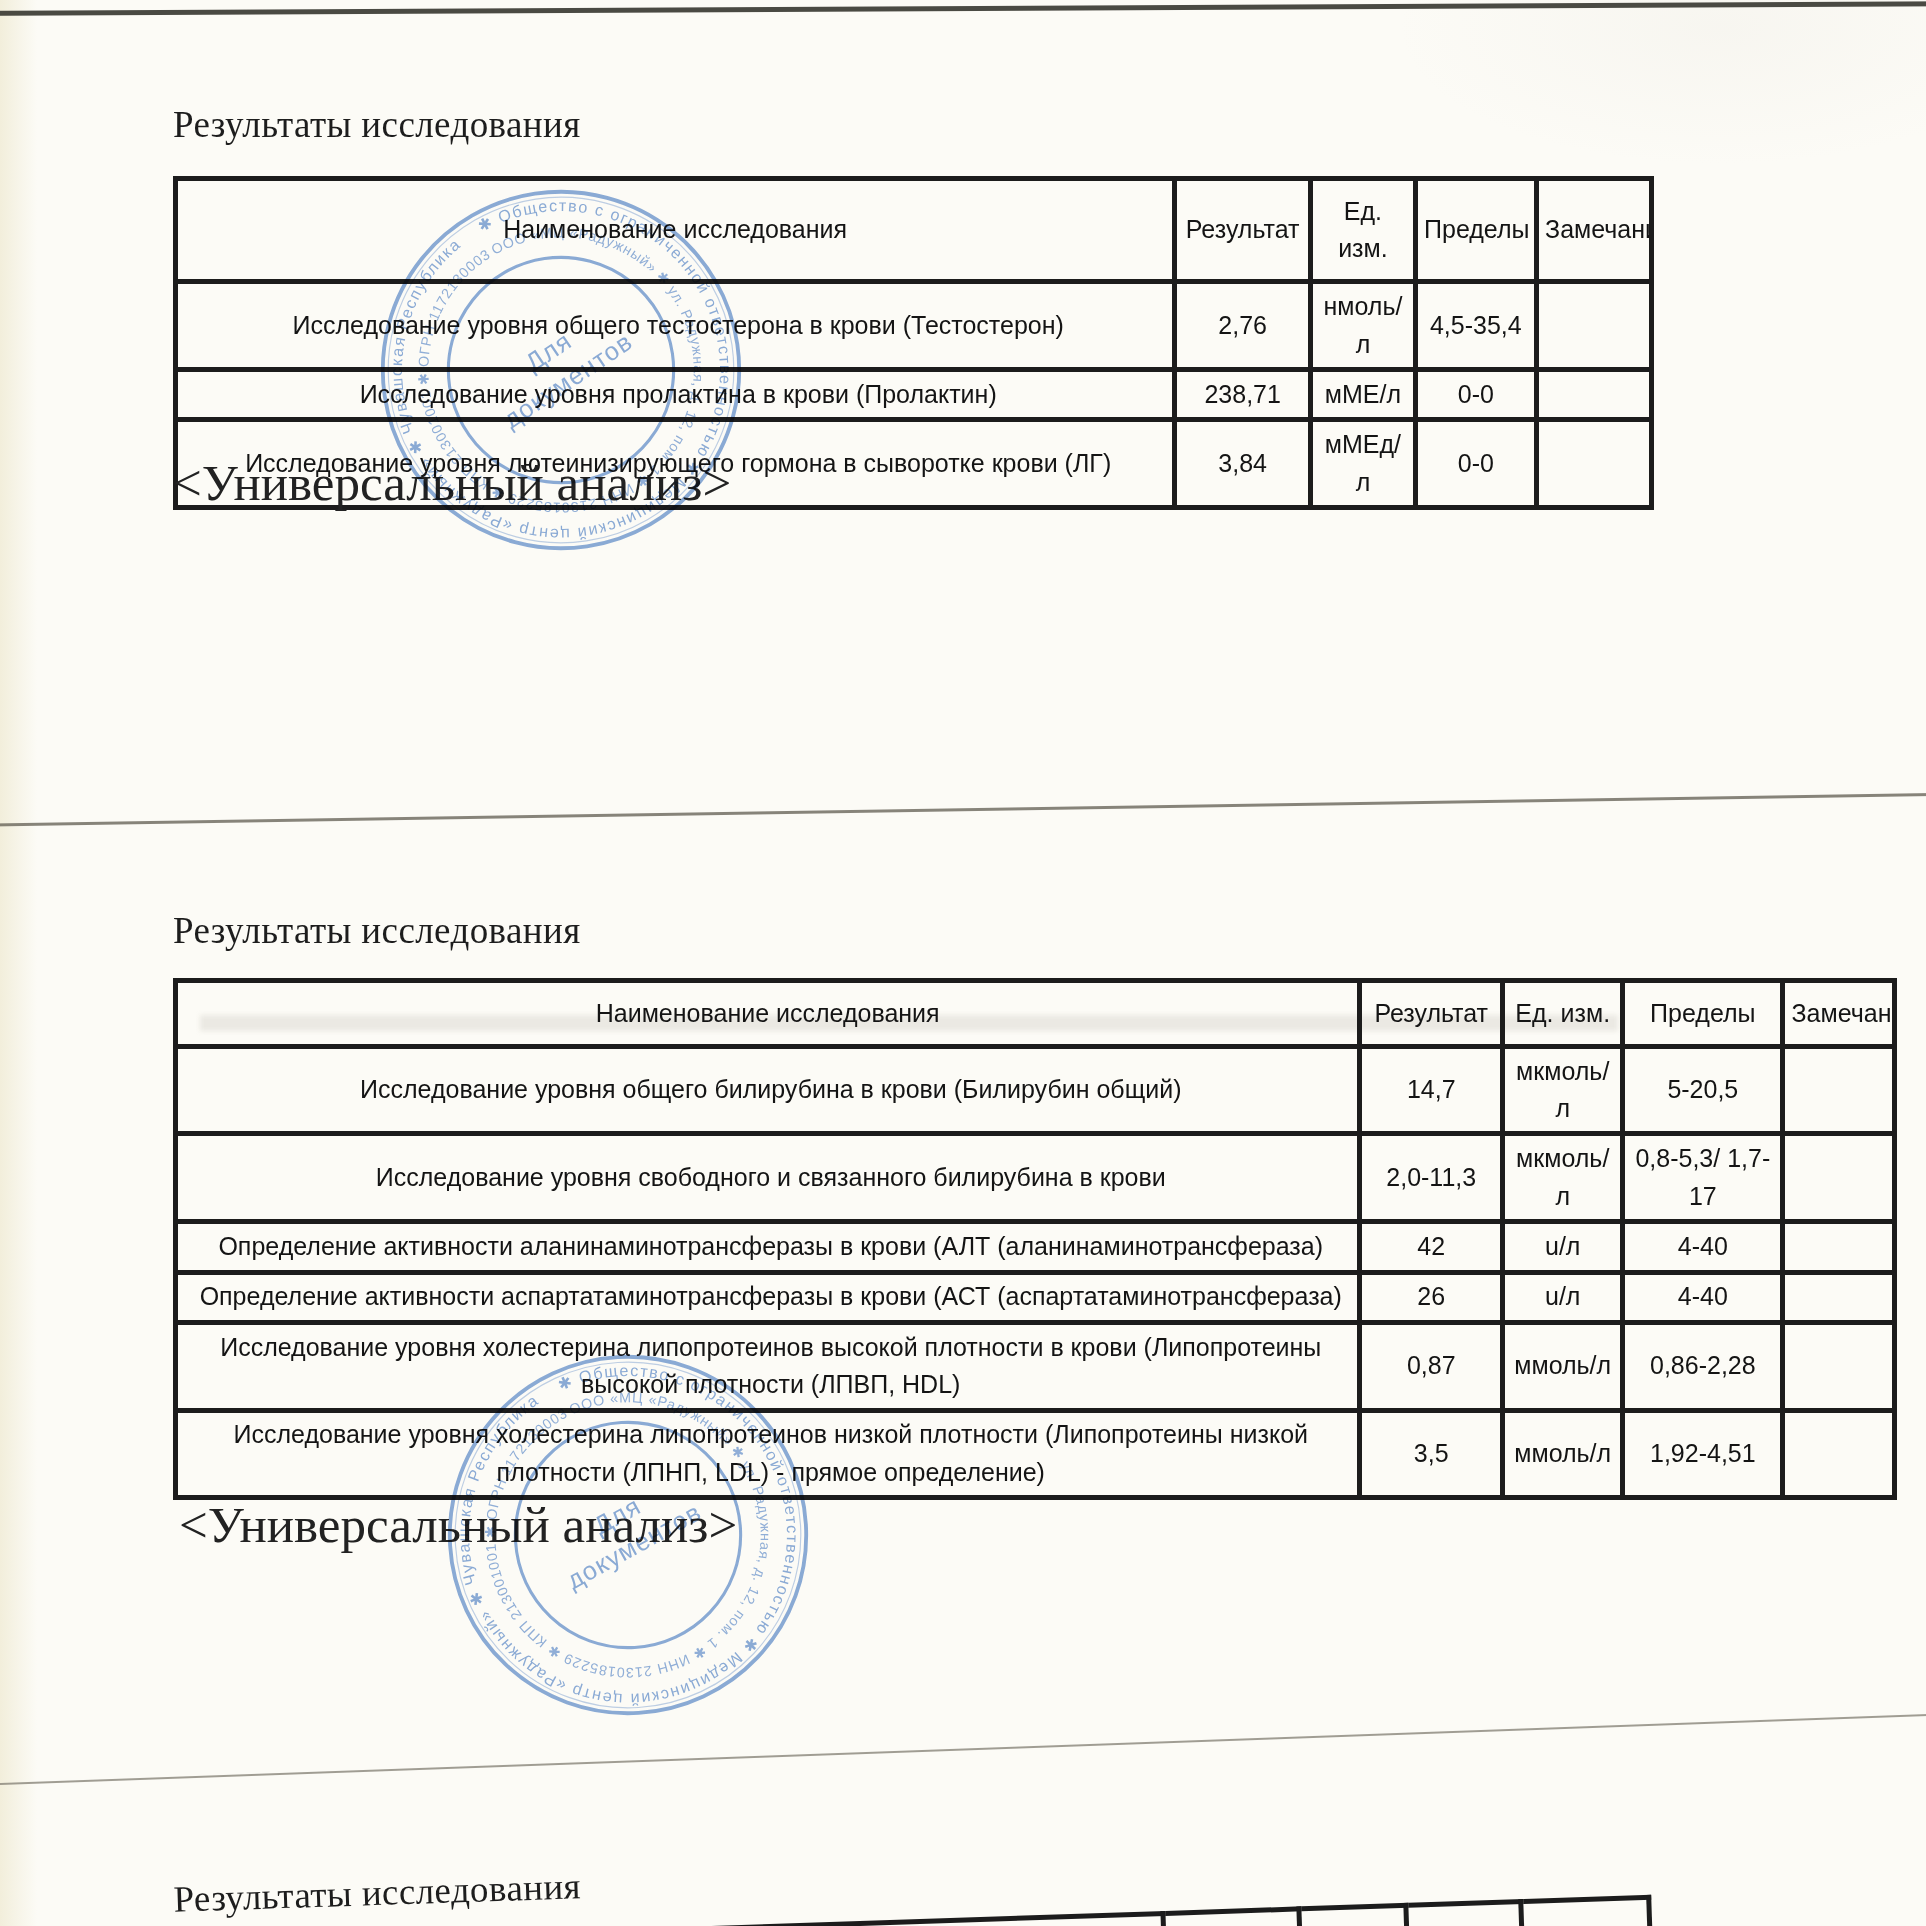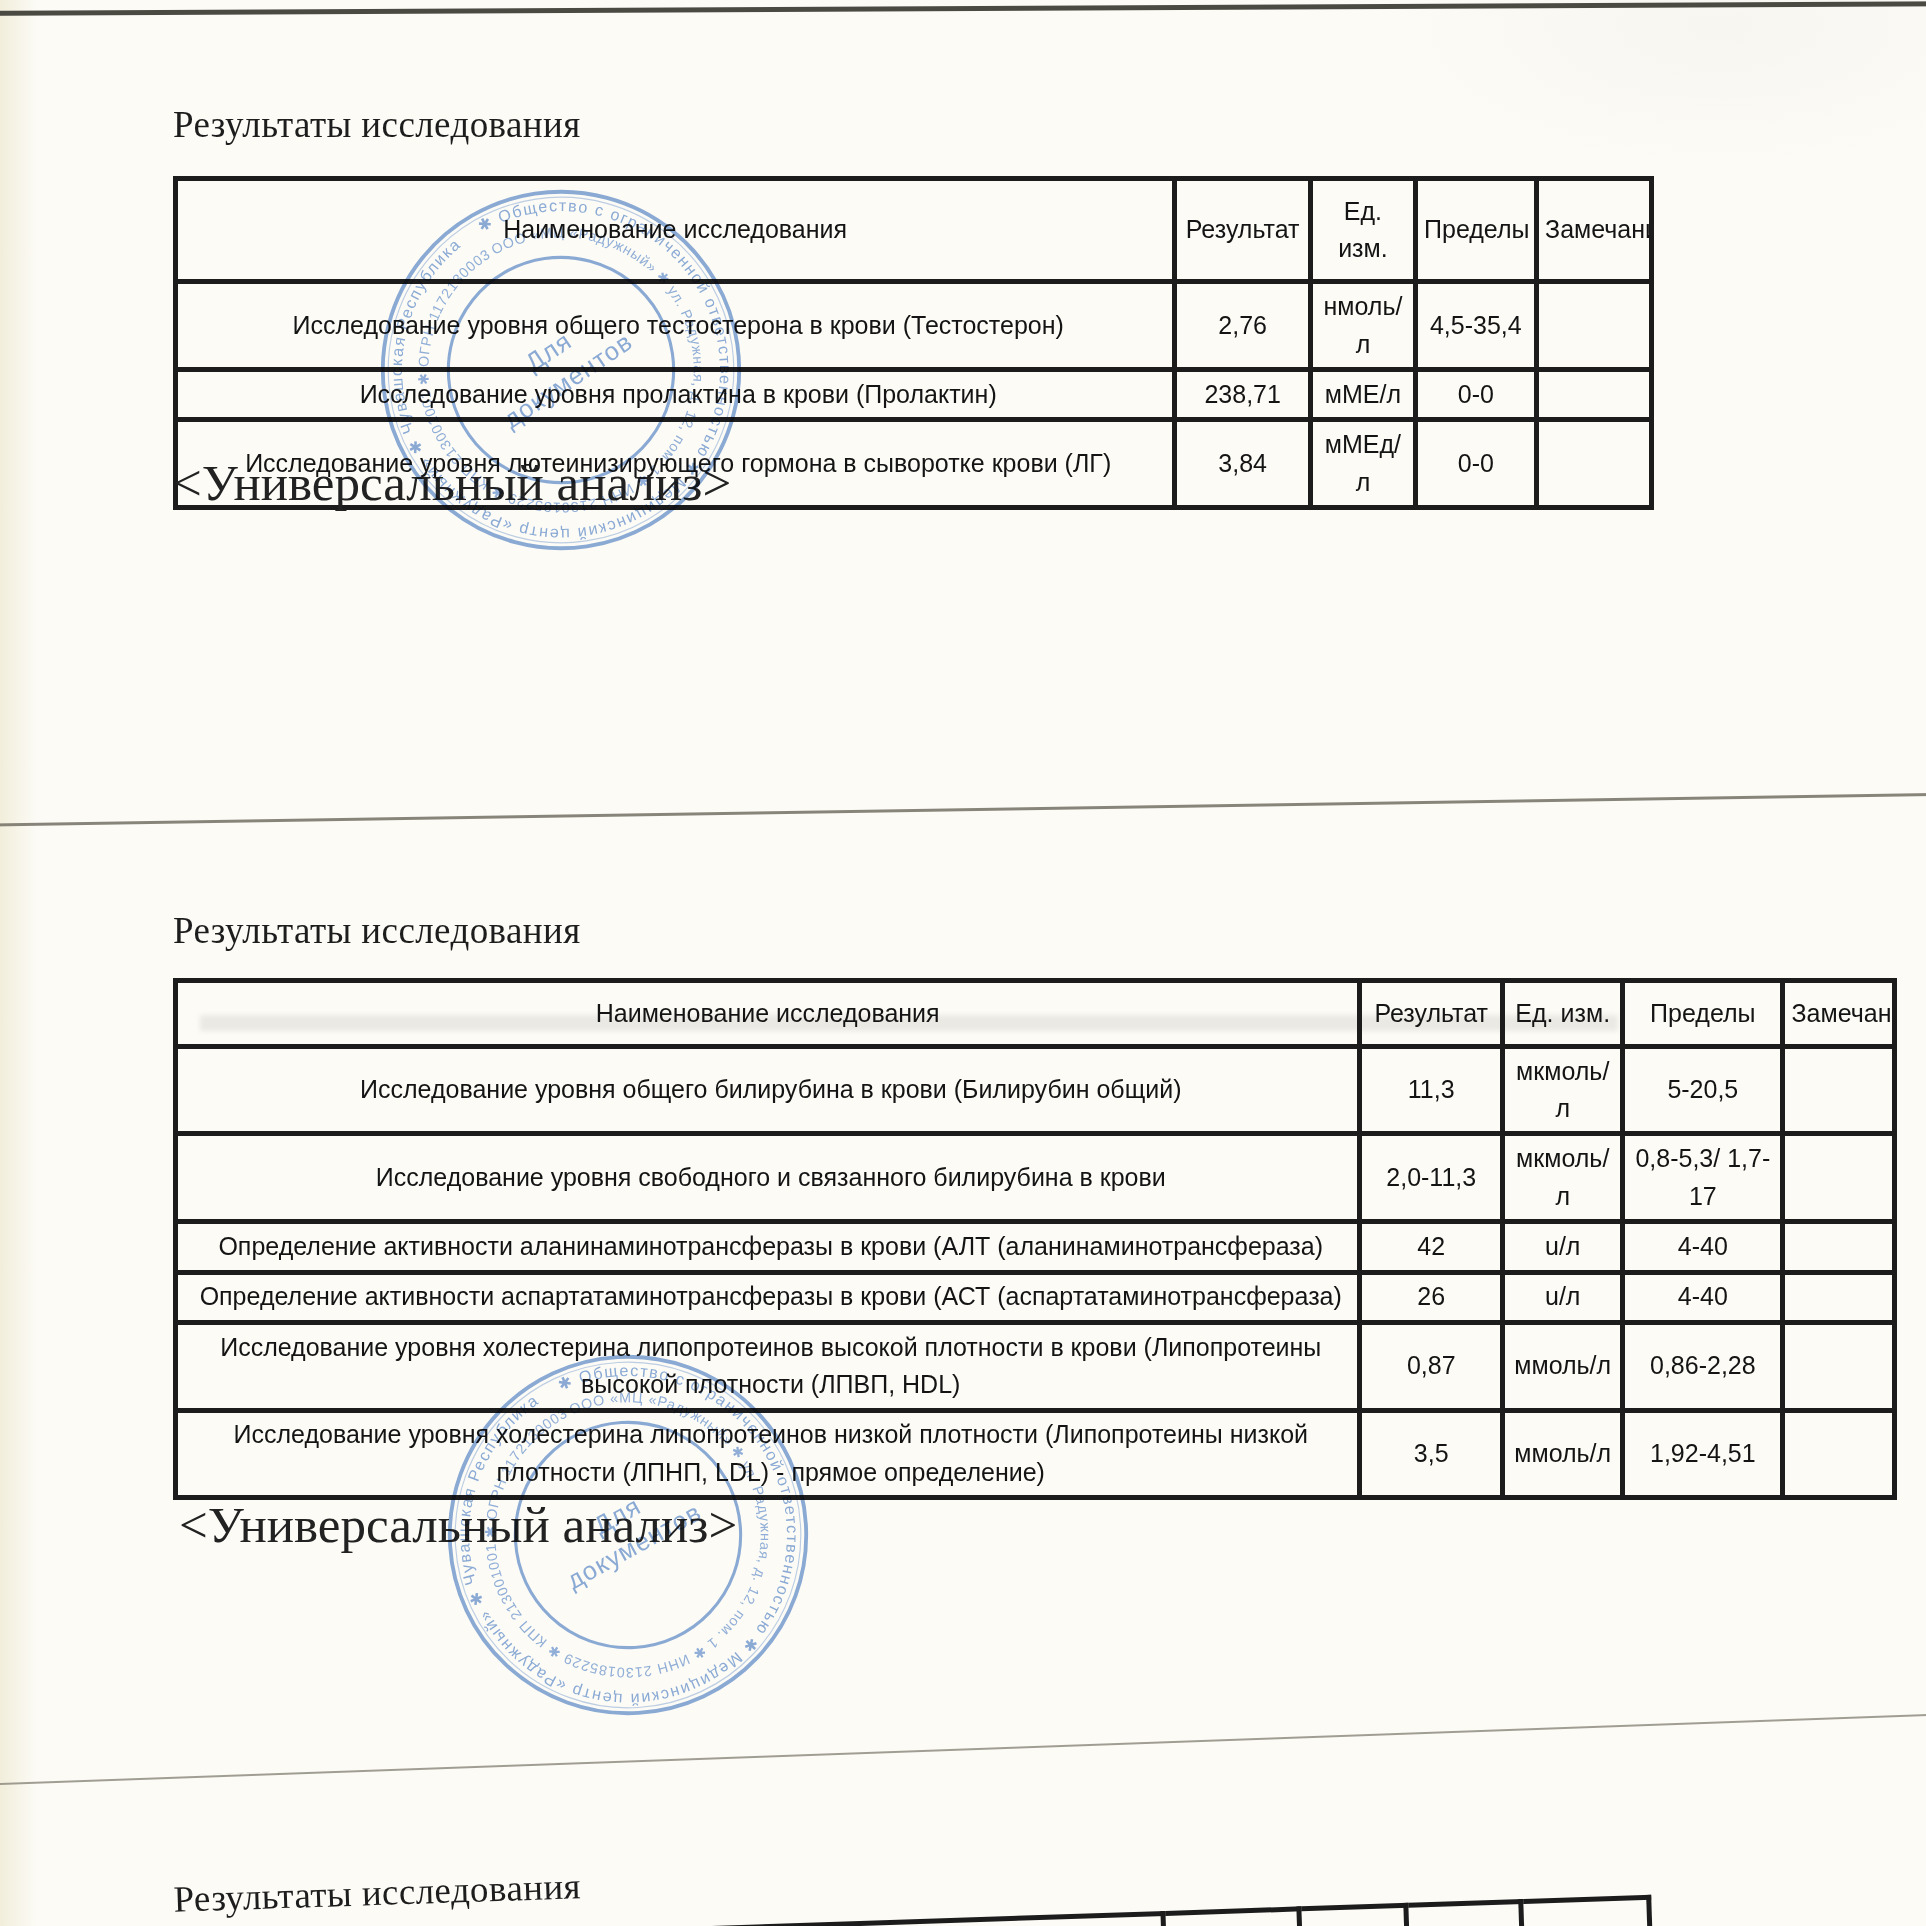--- a/index.html
+++ b/index.html
@@ -160,21 +160,21 @@
           <th>Наименование исследования</th>
           <th>Результат</th>
           <th>Ед. изм.</th>
           <th>Пределы</th>
           <th>Замечания</th>
         </tr>
       </thead>
     <tbody>
         <tr>
           <td class="name">Исследование уровня общего билирубина в крови (Билирубин общий)</td>
-          <td>11,3</td>
+          <td>14,7</td>
           <td>мкмоль/л</td>
           <td>5-20,5</td>
           <td></td>
         </tr>
         <tr>
           <td class="name">Исследование уровня свободного и связанного билирубина в крови</td>
           <td>2,0-11,3</td>
           <td>мкмоль/л</td>
           <td>0,8-5,3/ 1,7-17</td>
           <td></td>

